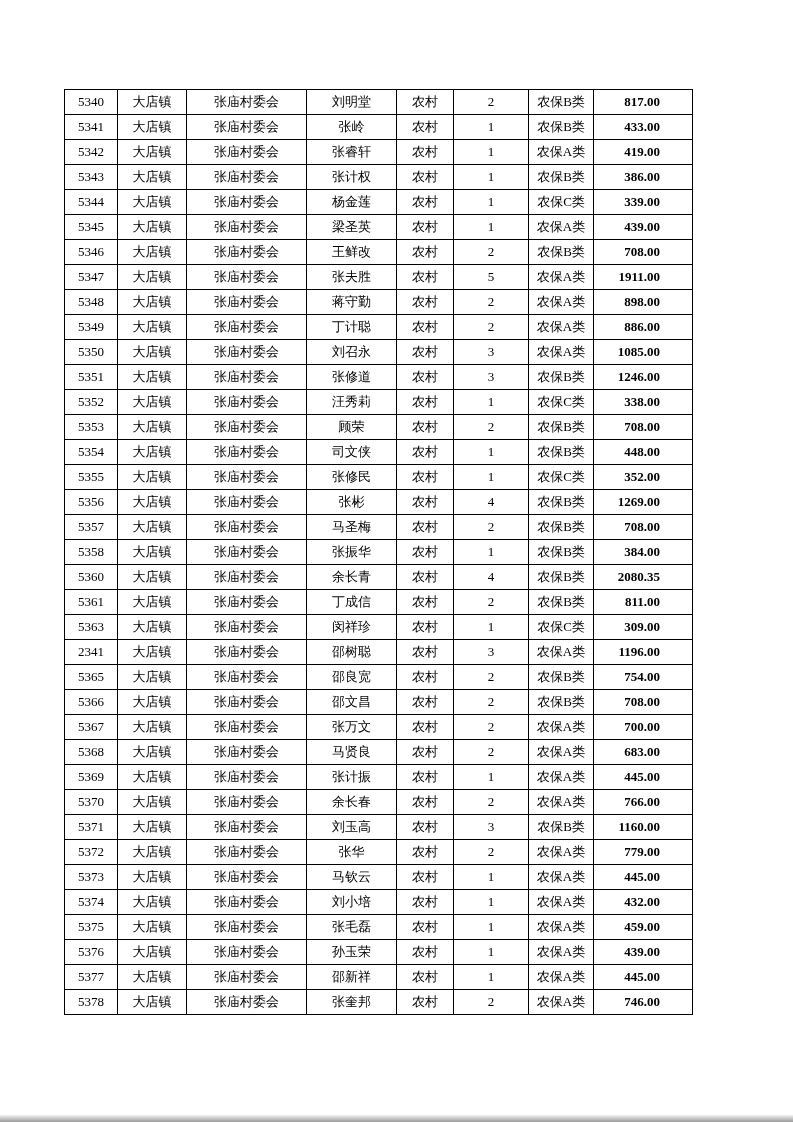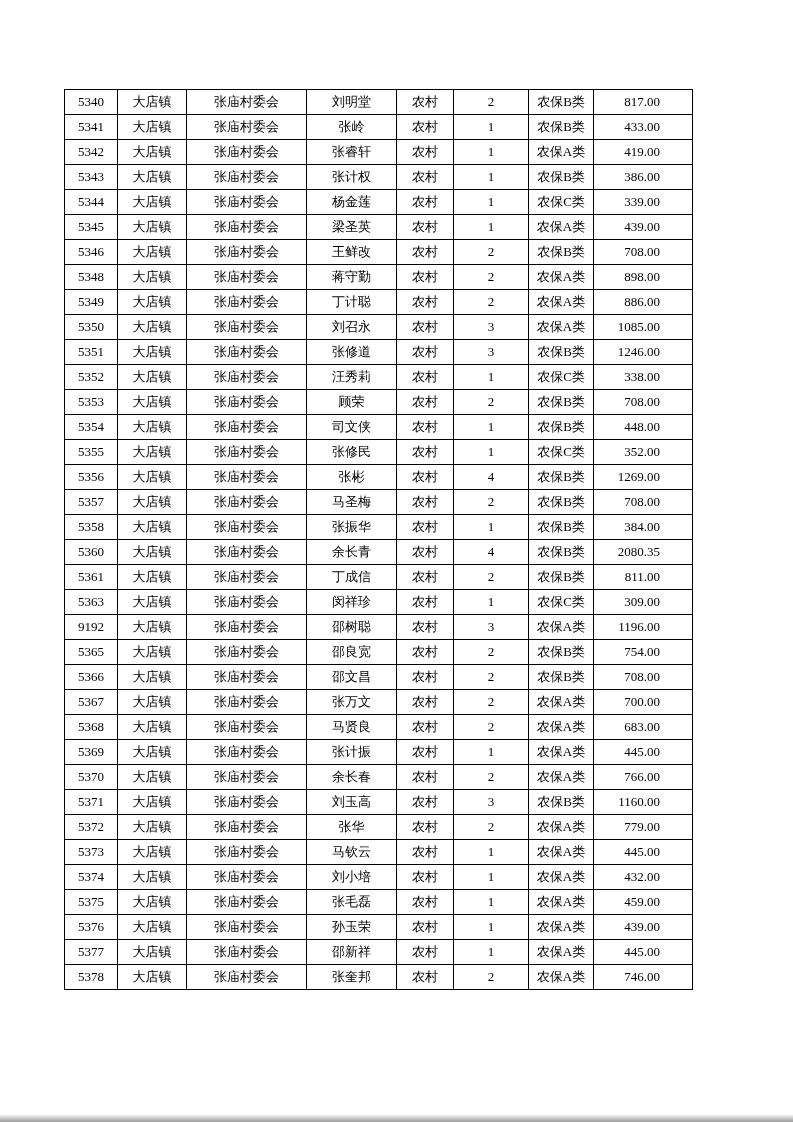--- a/index.html
+++ b/index.html
@@ -31,20 +31,21 @@
     line-height: 24px;
     font-size: 13px;
     text-align: center;
     padding: 0;
     white-space: nowrap;
     overflow: hidden;
   }
   td.align-right {
     text-align: right;
     padding-right: 32px;
+    font-weight: bold;
   }
   .bottom-edge {
     position: absolute;
     left: 0;
     bottom: 0;
     width: 793px;
     height: 7px;
     background: linear-gradient(#f2f2f2, #9b9b9b);
   }
 </style>
@@ -128,20 +129,30 @@
           <td>5346</td>
           <td>大店镇</td>
           <td>张庙村委会</td>
           <td>王鲜改</td>
           <td>农村</td>
           <td>2</td>
           <td>农保B类</td>
           <td class="align-right">708.00</td>
         </tr>
         <tr>
+          <td>5347</td>
+          <td>大店镇</td>
+          <td>张庙村委会</td>
+          <td>张夫胜</td>
+          <td>农村</td>
+          <td>5</td>
+          <td>农保A类</td>
+          <td class="align-right">1911.00</td>
+        </tr>
+        <tr>
           <td>5348</td>
           <td>大店镇</td>
           <td>张庙村委会</td>
           <td>蒋守勤</td>
           <td>农村</td>
           <td>2</td>
           <td>农保A类</td>
           <td class="align-right">898.00</td>
         </tr>
         <tr>
@@ -268,21 +279,21 @@
           <td>5363</td>
           <td>大店镇</td>
           <td>张庙村委会</td>
           <td>闵祥珍</td>
           <td>农村</td>
           <td>1</td>
           <td>农保C类</td>
           <td class="align-right">309.00</td>
         </tr>
         <tr>
-          <td>9192</td>
+          <td>2341</td>
           <td>大店镇</td>
           <td>张庙村委会</td>
           <td>邵树聪</td>
           <td>农村</td>
           <td>3</td>
           <td>农保A类</td>
           <td class="align-right">1196.00</td>
         </tr>
         <tr>
           <td>5365</td>

